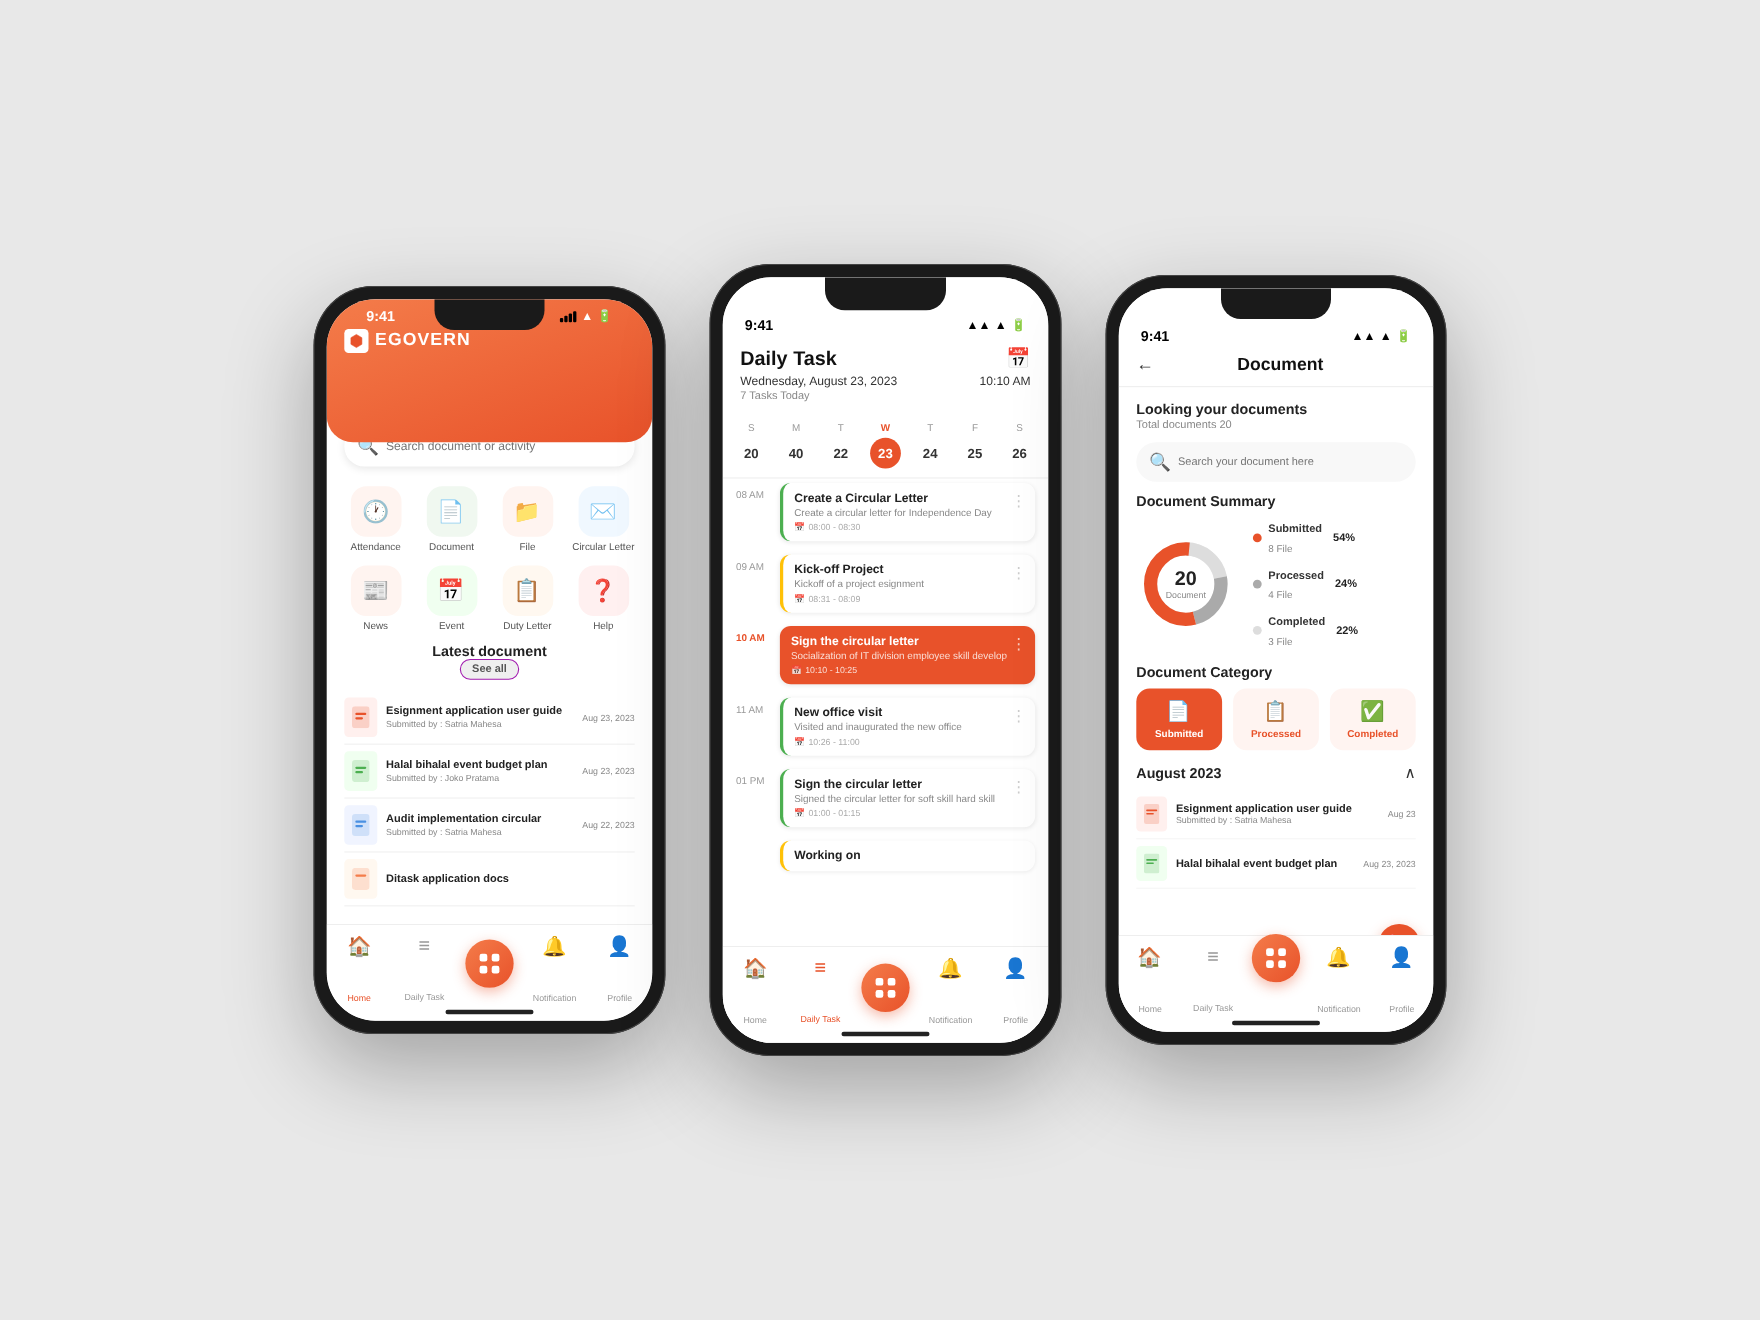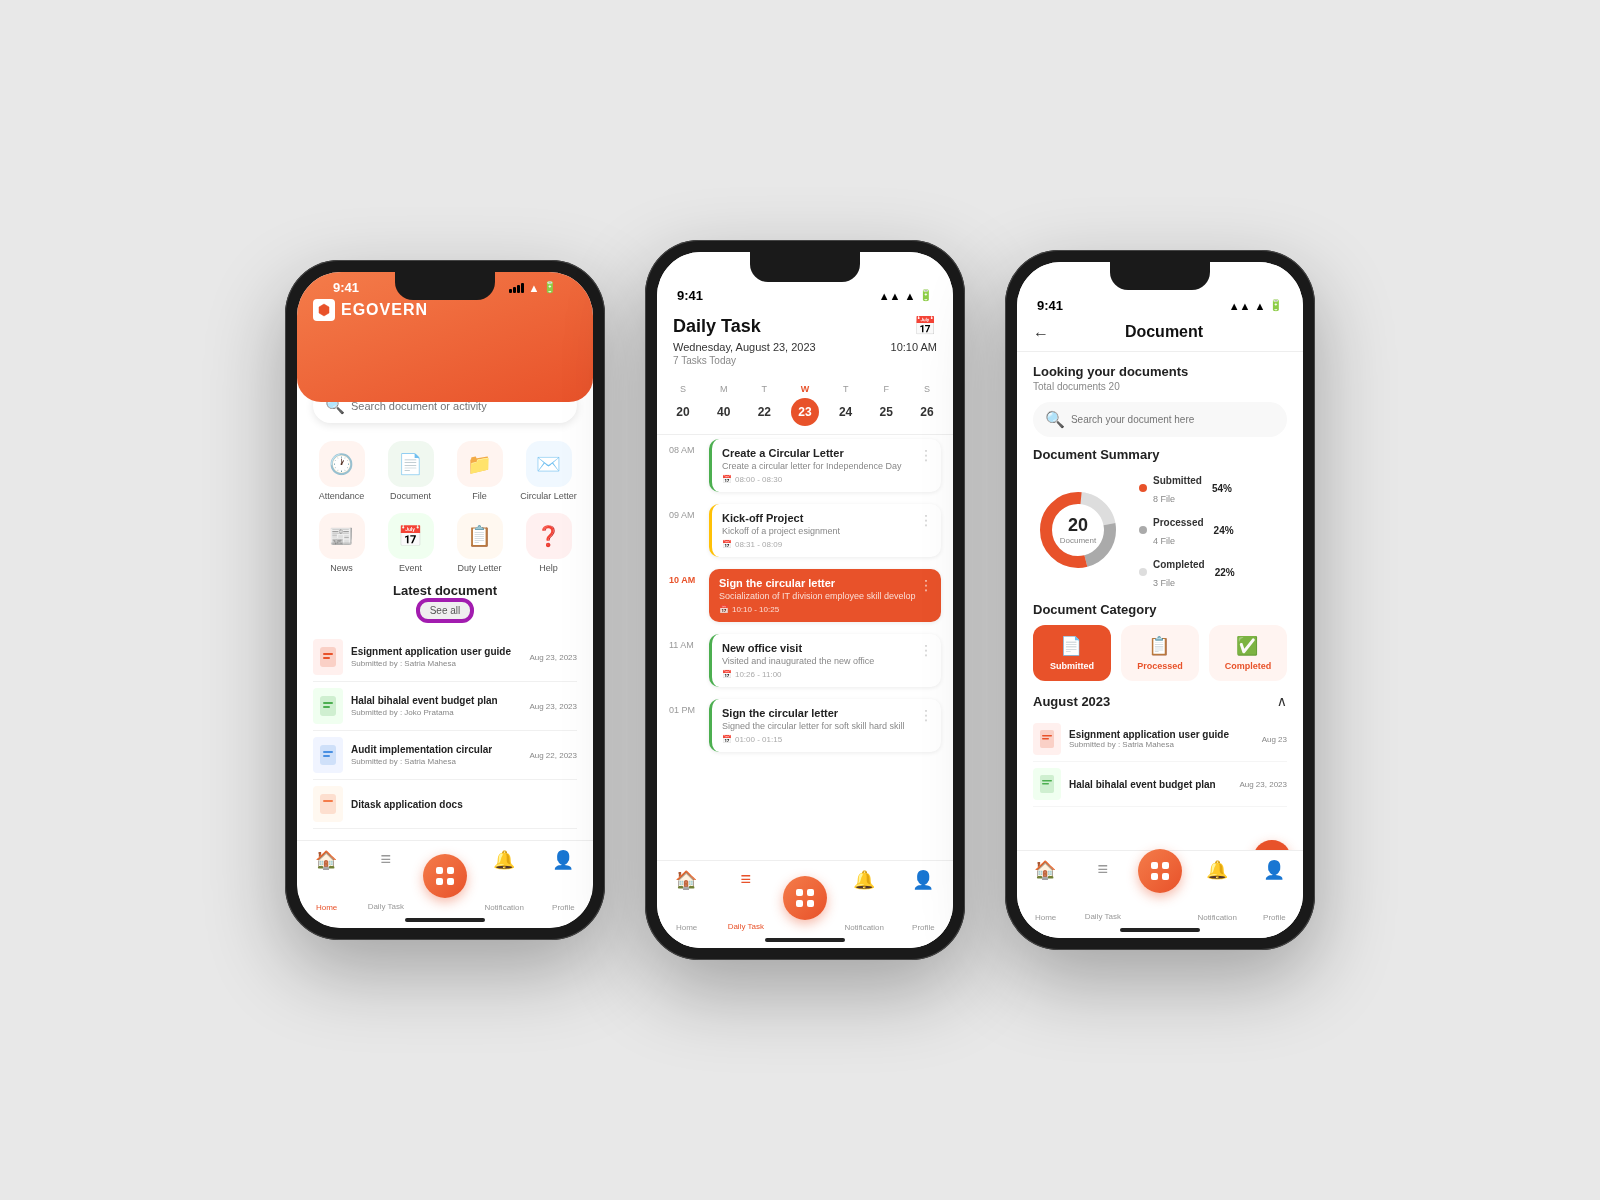--- a/index.html
+++ b/index.html
@@ -157,22 +157,23 @@
 
     .p1-latest { padding: 0 16px; }
     .p1-latest-header {
       display: flex; justify-content: space-between; align-items: center;
       margin-bottom: 10px;
       flex-direction: column;
     }
     .p1-latest-title { font-size: 13px; font-weight: 700; color: #222; }
     .p1-see-all {
       font-size: 10px; color: #555;
-      border: 4px solid #a21caf; border-radius: 12px;
+      border: 1px solid #a21caf; border-radius: 12px;
       padding: 3px 10px;
+      font-weight: bold;
     }
 
     .p1-doc-item {
       display: flex; align-items: center; gap: 8px;
       padding: 6px 0;
       border-bottom: 1px solid #f0f0f0;
     }
     .p1-doc-icon {
       width: 30px; height: 36px; border-radius: 4px;
       display: flex; align-items: center; justify-content: center;
@@ -676,20 +677,28 @@
                 <div class="p2-task-desc">Signed the circular letter for soft skill hard skill</div>
                 <div class="p2-task-time">
                   <span>📅</span>
                   <span>01:00 - 01:15</span>
                 </div>
                 <span style="position:absolute;right:8px;top:8px;color:#ccc;font-size:14px">⋮</span>
               </div>
             </div>
           </div>
 
+          <div class="p2-time-row">
+            <span class="p2-time-label"></span>
+            <div class="p2-time-block">
+              <div class="p2-task-card" style="border-left:3px solid #FFC107">
+                <div class="p2-task-name">Working on</div>
+              </div>
+            </div>
+          </div>
         </div>
 
         <div class="bottom-nav">
           <div class="nav-item nav-inactive">
             <span class="nav-icon">🏠</span>
             <span class="nav-label">Home</span>
           </div>
           <div class="nav-item nav-active">
             <span class="nav-icon">≡</span>
             <span class="nav-label">Daily Task</span>

